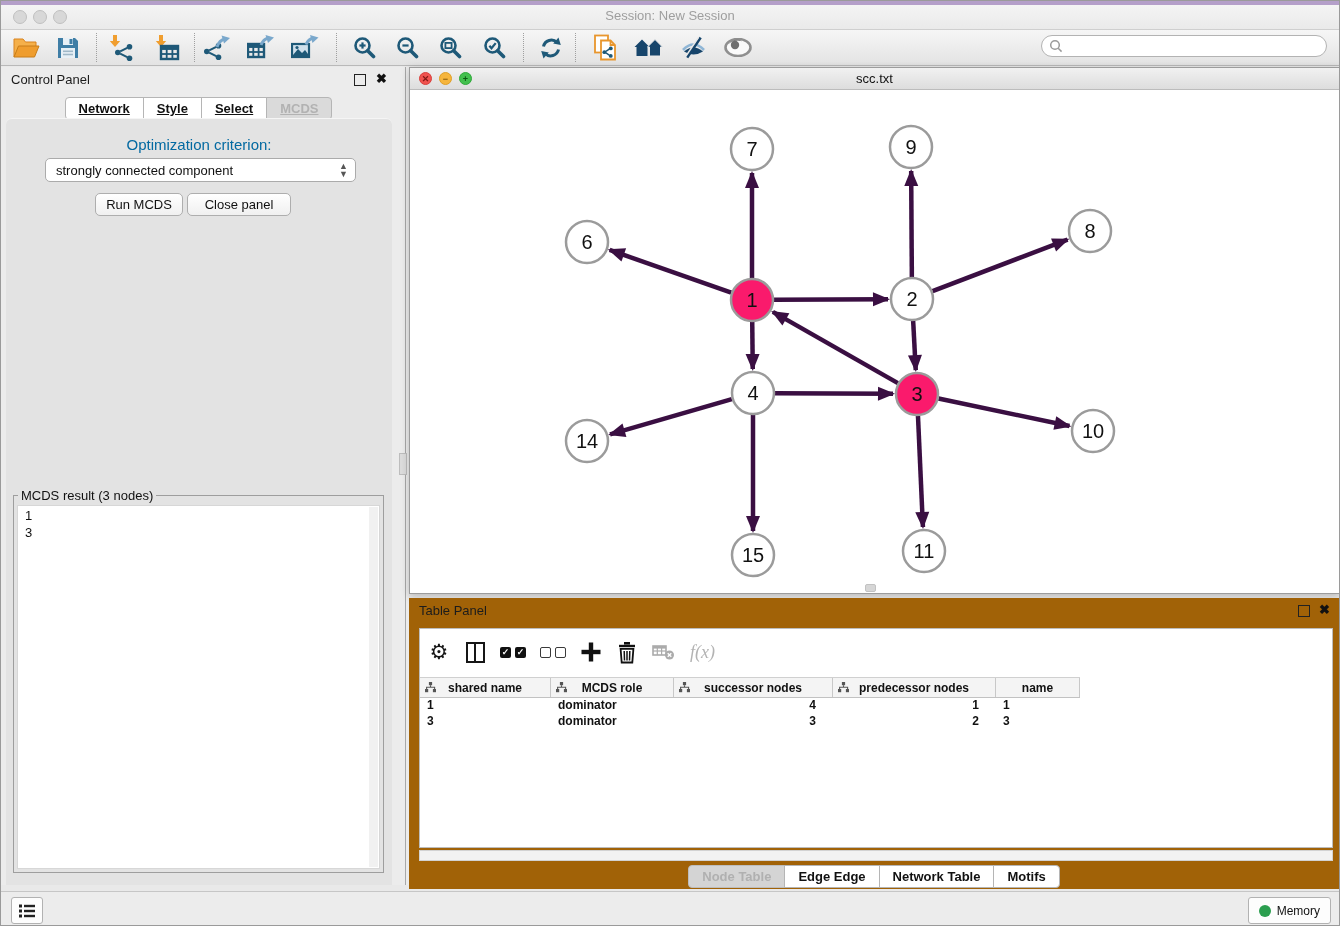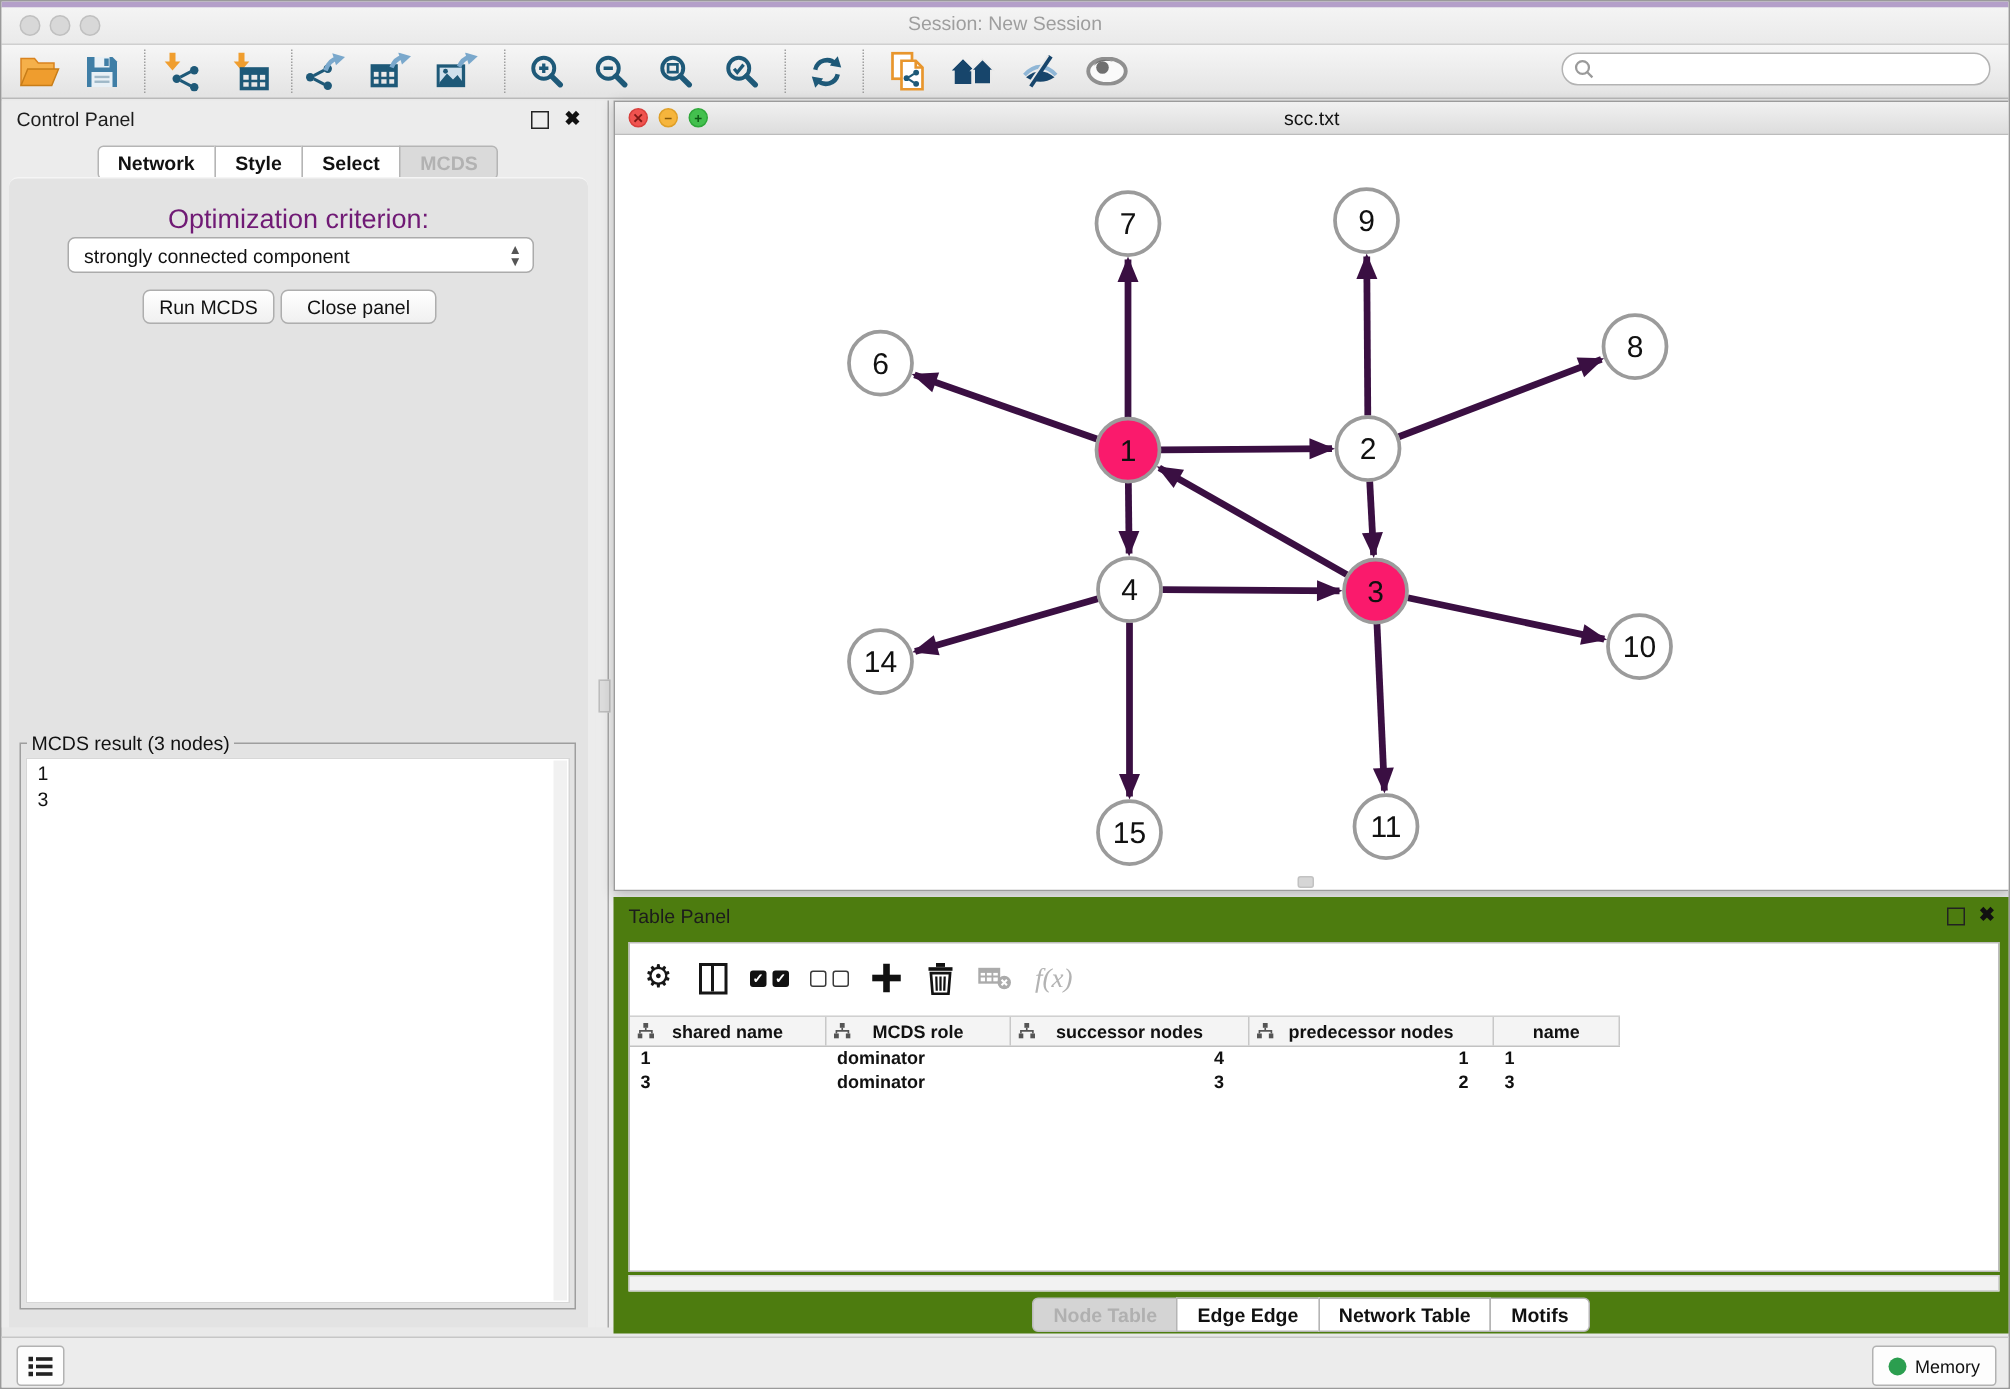--- a/index.html
+++ b/index.html
@@ -15,26 +15,26 @@
   .sep{position:absolute;top:3px;height:29px;width:0;border-left:1px dotted #9f9f9f;}
   .searchbox{position:absolute;right:12px;top:5px;width:286px;height:22px;border:1px solid #b3b3b3;border-radius:12px;background:#fff;display:flex;align-items:center;padding-left:7px;box-sizing:border-box;}
   .searchbox input{border:none;outline:none;flex:1;font-size:12px;font-family:"Liberation Sans",sans-serif;background:transparent;margin-left:4px;}
   
   .control-panel{position:absolute;left:0;top:66px;width:396px;height:818px;background:#ececec;}
   .panel-head{position:absolute;top:0;left:0;right:0;height:26px;}
   .panel-title{position:absolute;left:10px;top:5px;font-size:13px;color:#1c1c1c;}
   .float-btn{position:absolute;width:10px;height:10px;border:1.5px solid #222;top:7px;}
   .close-glyph{position:absolute;top:5px;font-size:13px;font-weight:bold;color:#111;line-height:14px;}
   .cp-tabs{position:absolute;top:30px;left:0;right:0;display:flex;justify-content:center;}
-  .cp-tab{padding:3px 13px;background:#fff;border:1px solid #b5b5b5;margin-left:-1px;font-size:13px;font-weight:600;color:#111;position:relative;}
+  .cp-tab{padding:3px 13px;background:#fff;border:1px solid #b5b5b5;margin-left:-1px;font-size:13px;font-weight:600;color:#111;position:relative;text-decoration:underline;}
   .cp-tab:first-child{border-radius:4px 0 0 4px;}
   .cp-tab:last-child{border-radius:0 4px 4px 0;}
   .cp-tab.active{background:#dadada;color:#b2b2b2;}
   .cp-body{position:absolute;top:51px;left:5px;right:5px;bottom:0;background:#e3e3e3;border-radius:6px 6px 0 0;border-top:1px solid #f5f5f5;}
-  .opt-label{position:absolute;top:69px;left:0;right:0;text-align:center;font-size:18px;color:#701a75;}
+  .opt-label{position:absolute;top:69px;left:0;right:0;text-align:center;font-size:15px;color:#0369a1;}
   .opt-select{position:absolute;left:44px;top:91px;width:311px;height:24px;background:#fff;border:1px solid #ababab;border-radius:5px;display:flex;align-items:center;font-size:13px;color:#111;padding-left:10px;box-sizing:border-box;}
   .chevrons{position:absolute;right:7px;top:3px;display:flex;flex-direction:column;align-items:center;line-height:8px;color:#555;font-size:9px;}
   .cp-btn{position:absolute;top:126px;height:23px;background:linear-gradient(#ffffff,#f0f0f0);border:1px solid #aeaeae;border-radius:5px;font-size:13px;color:#111;display:flex;align-items:center;justify-content:center;box-sizing:border-box;}
   .run-btn{left:94px;width:88px;}
   .closep-btn{left:186px;width:104px;}
   .mcds-fieldset{position:absolute;left:12px;right:13px;top:421px;height:383px;border:1px solid #9e9e9e;margin:0;padding:0;background:#e3e3e3;}
   .mcds-fieldset legend{font-size:13px;color:#111;margin-left:4px;padding:0 3px;}
   .mcds-textarea{position:absolute;left:3px;right:3px;top:2px;bottom:3px;background:#fff;border:1px solid #d7d7d7;}
   .mcds-textarea pre{margin:1px 0 0 7px;font-family:"Liberation Sans",sans-serif;font-size:13px;line-height:17px;color:#111;white-space:pre;}
   .mcds-scroll{position:absolute;right:1px;top:1px;bottom:1px;width:9px;background:#f1f1f1;}
@@ -46,21 +46,21 @@
   .net-window{position:absolute;left:408px;top:66px;width:931px;height:527px;background:#fff;border:1px solid #9c9c9c;box-sizing:border-box;box-shadow:0 2px 8px rgba(0,0,0,.22);}
   .net-titlebar{position:relative;height:21px;background:linear-gradient(#f1f1f1,#dddddd);border-bottom:1px solid #bcbcbc;}
   .tl2{position:absolute;top:4px;width:13px;height:13px;border-radius:50%;font-size:9px;font-weight:bold;display:flex;align-items:center;justify-content:center;box-sizing:border-box;}
   .tl2.red{background:#f0534f;border:1px solid #d83f3c;color:#7e1815;}
   .tl2.yellow{background:#f6b53c;border:1px solid #df9f27;color:#86590a;}
   .tl2.green{background:#43c04e;border:1px solid #2fa83a;color:#0c5a14;}
   .net-title{position:absolute;left:0;right:0;top:3px;text-align:center;font-size:13px;color:#111;}
   .net-canvas{position:relative;width:929px;height:503px;background:#fff;}
   .hscroll-dot{position:absolute;left:455px;bottom:1px;width:9px;height:6px;background:#d6d6d6;border:1px solid #c2c2c2;border-radius:2px;}
   
-  .table-panel{position:absolute;left:408px;top:597px;width:931px;height:291px;background:#4d7c0f;}
+  .table-panel{position:absolute;left:408px;top:597px;width:931px;height:291px;background:#a16207;}
   .tp-inner{position:absolute;left:10px;right:7px;top:30px;height:218px;background:#fff;border:1px solid #bdbdbd;}
   .tp-toolbar{position:absolute;left:8px;top:8px;height:30px;display:flex;align-items:center;gap:14px;}
   .tp-icon{display:flex;align-items:center;justify-content:center;min-width:22px;height:26px;}
   .gear-glyph{font-size:21px;color:#161616;line-height:22px;}
   .col-glyph{width:15px;height:17px;border:2.2px solid #161616;position:relative;}
   .col-glyph:after{content:"";position:absolute;left:50%;top:0;bottom:0;width:2.2px;background:#161616;margin-left:-1.1px;}
   .cb{width:11px;height:11px;border-radius:2px;display:inline-flex;align-items:center;justify-content:center;box-sizing:border-box;}
   .cb.checked{background:#111;color:#fff;font-size:9px;font-weight:bold;}
   .cb.empty{border:1.7px solid #3a3a3a;background:#fff;}
   .cb+.cb{margin-left:4px;}

